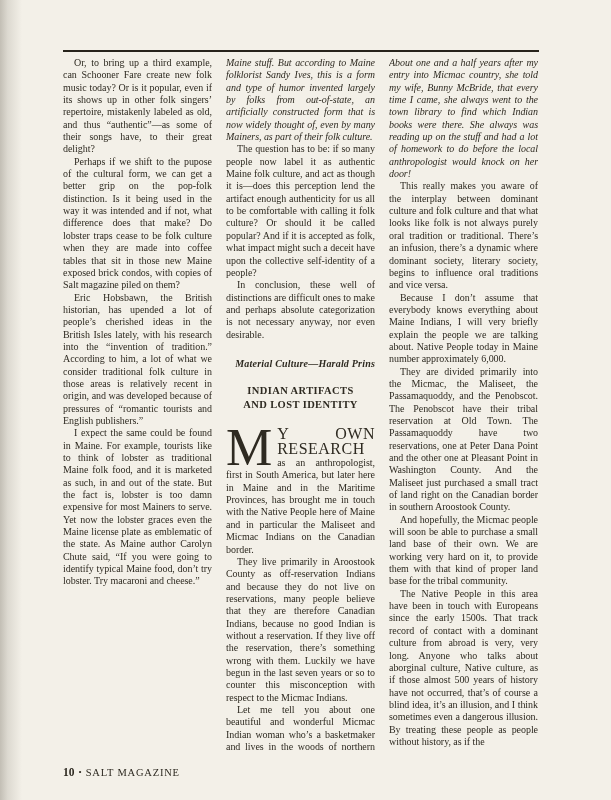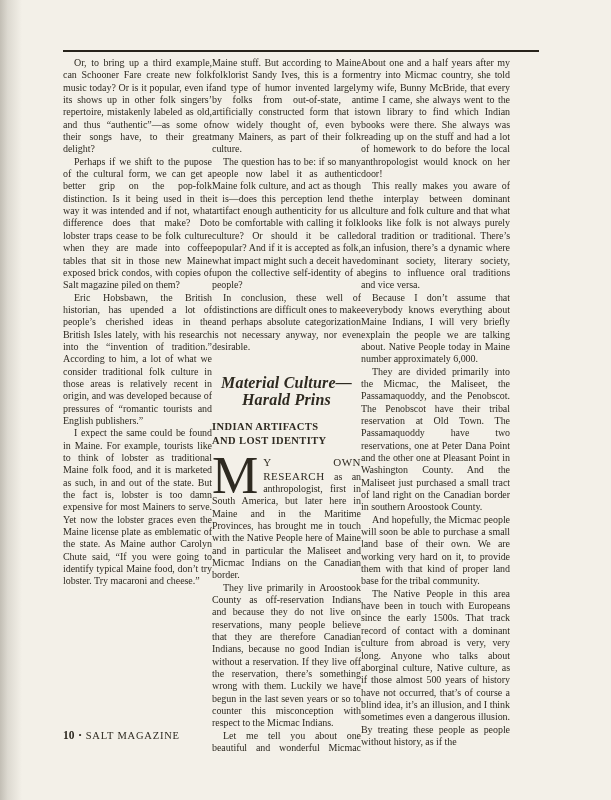--- a/index.html
+++ b/index.html
@@ -12,54 +12,54 @@
     overflow: hidden;
   }
   .spine-shadow {
     position: absolute; left: 0; top: 0; bottom: 0; width: 22px;
     background: linear-gradient(to right,
       rgba(82,76,62,0.30) 0%, rgba(82,76,62,0.14) 35%, rgba(82,76,62,0.0) 100%);
     pointer-events: none;
   }
   .content { position: absolute; left: 63px; top: 50px; width: 476px; }
   .top-rule { height: 2px; background: #27231b; margin-bottom: 5px; }
-  .columns { display: flex; height: 694px; overflow: hidden; }
+  .columns { display: flex; gap: 14px; height: 694px; overflow: hidden; }
   .col {
     width: 149px; flex: 0 0 auto;
     font-size: 10px; line-height: 12.35px;
     text-align: justify;
     letter-spacing: -0.05px;
     hyphens: auto; -webkit-hyphens: auto;
     overflow: hidden;
   }
   .para { margin: 0; text-indent: 11px; }
-  .para.no-indent { text-indent: 0; }
+  .para.no-indent { text-indent: 0; font-style: italic; }
   .italic { }
   .section-heading {
     font-style: italic; font-weight: bold;
-    font-size: 16px; line-height: 16.5px;
-    text-align: center; letter-spacing: 0.2px;
-    margin: 22px 0 12px 0;
+    font-size: 10px; line-height: 16.5px;
+    text-align: right; letter-spacing: 0.2px;
+    margin: 15px 0 12px 0;
   }
   .article-title {
-    text-align: left; font-weight: bold;
+    text-align: center; font-weight: bold;
     font-size: 10.5px; line-height: 13.5px;
     letter-spacing: 0.4px;
-    margin: 0 0 9px 0;
+    margin: 0 0 17px 0;
   }
   .article-title span { display: block; }
   .dropcap-para { margin: 0; text-indent: 0; }
   .dropcap {
     float: left;
     font-size: 52px; line-height: 37px; height: 37px;
     padding: 1px 5px 0 0;
   }
-  .lead-caps { font-size: 11px; letter-spacing: 0.5px; }
+  .lead-caps { font-size: 16px; letter-spacing: 0.5px; }
   .footer {
-    position: absolute; left: 63px; top: 729px;
+    position: absolute; left: 63px; top: 766px;
     font-size: 11.5px; color: #2e2a21;
   }
   .pgnum { font-weight: bold; }
   .bullet { font-size: 9px; margin: 0 4px; vertical-align: 1px; }
   .mag { font-size: 10.5px; letter-spacing: 0.8px; }
 </style>
 </head>
 <body>
 
 <div class="page">

